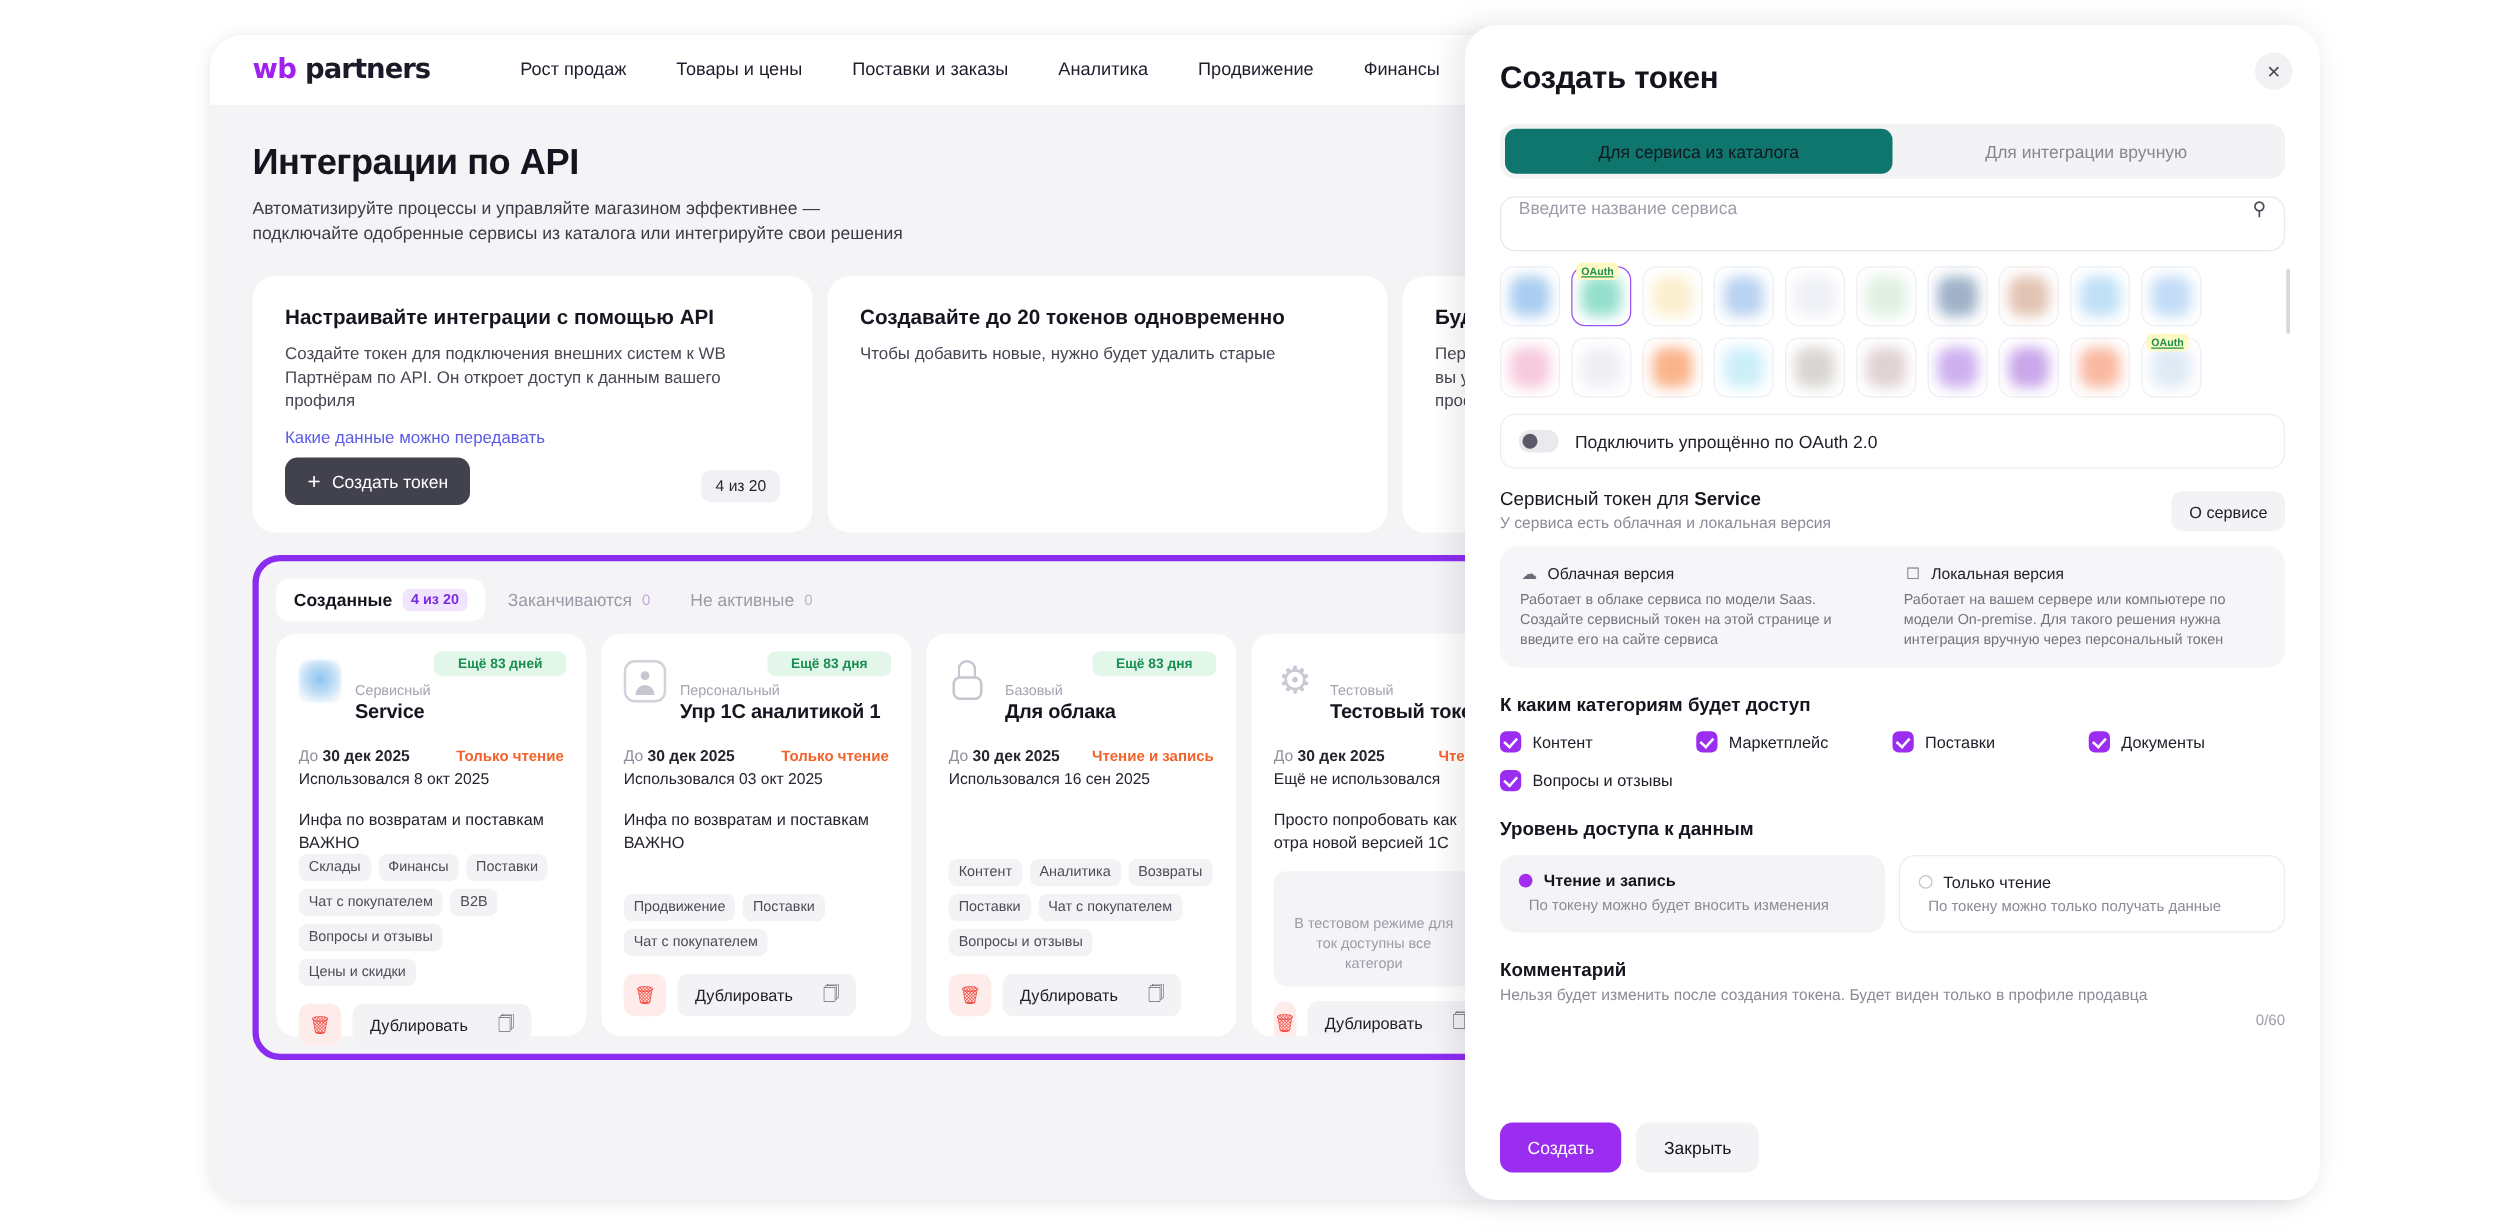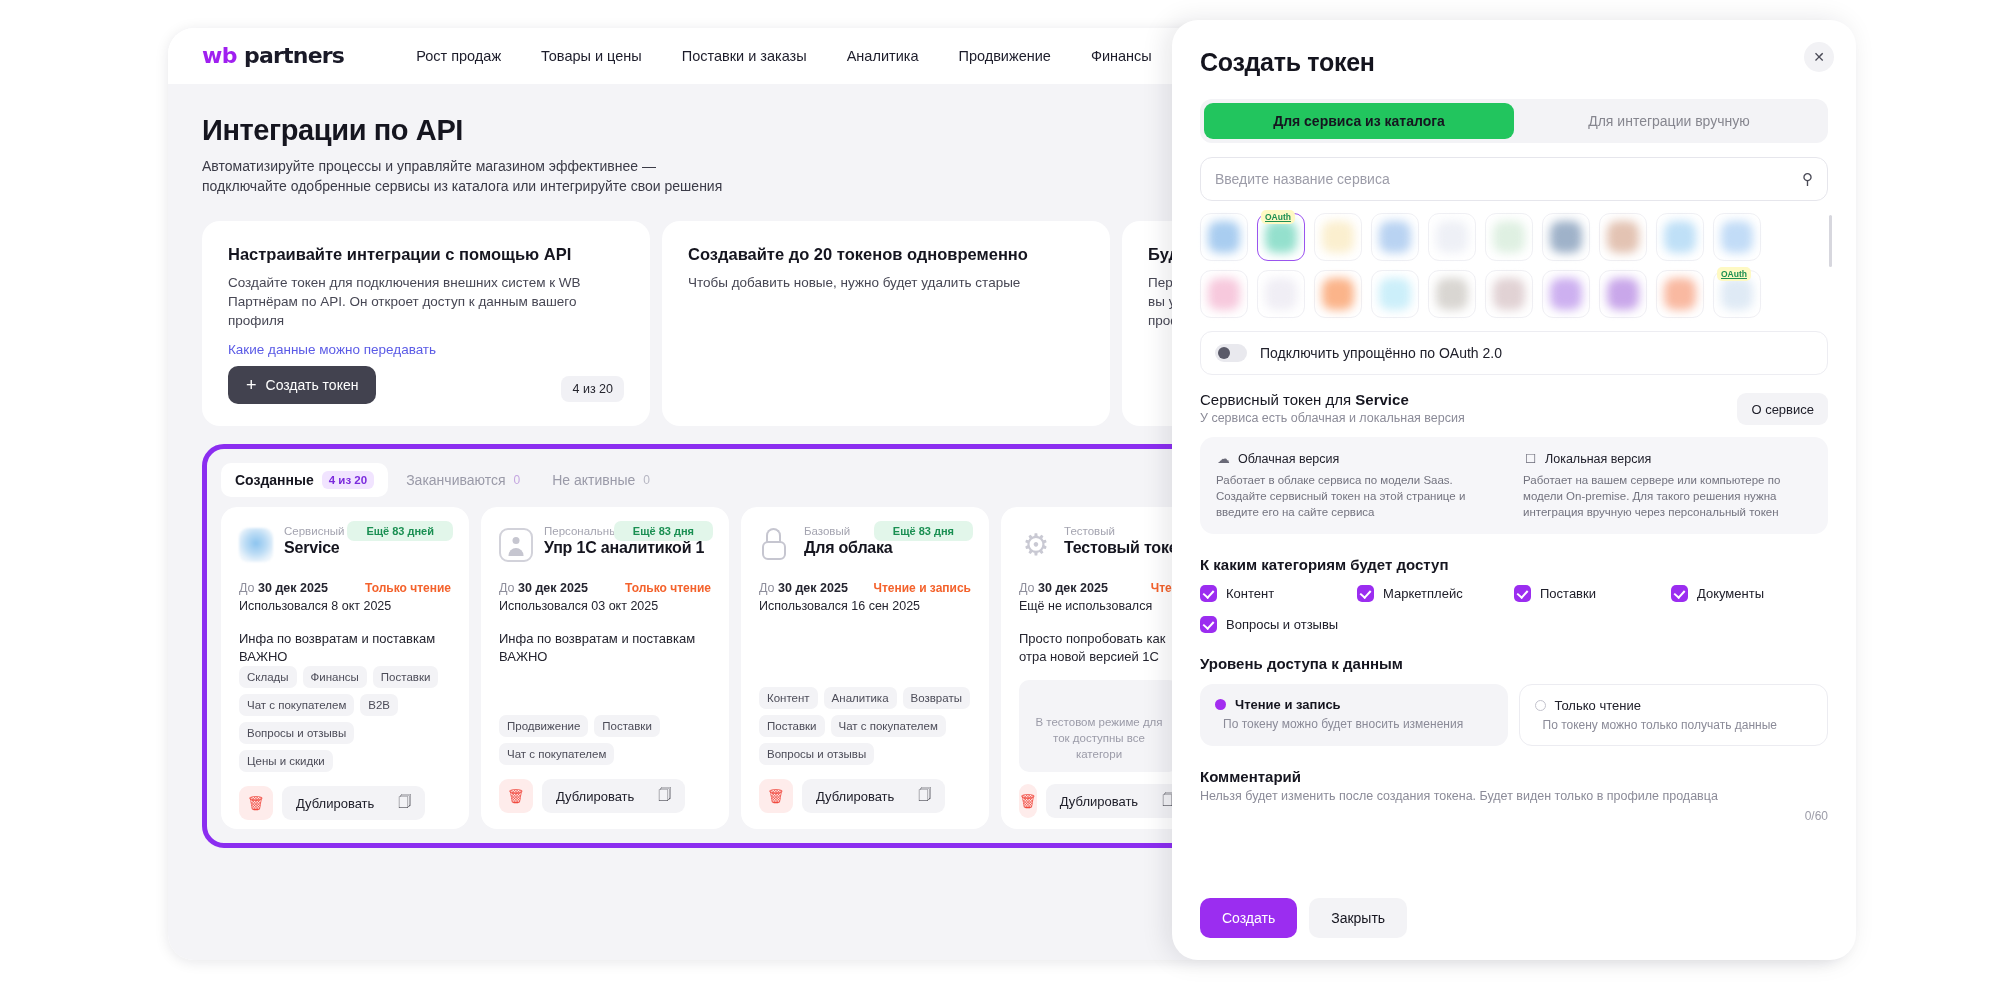--- a/index.html
+++ b/index.html
@@ -99,21 +99,21 @@
   .tc-head { display:flex; gap: 11px; align-items:flex-start; }
   .tc-logo { width: 34px; height:34px; border-radius: 9px; flex:0 0 auto; margin-top:3px; }
   .logo-service { background: radial-gradient(circle at 50% 45%, #8cc4ef 0%, #bcdcf5 42%, #ecf4fb 75%); filter: blur(1px); }
   .logo-person  { border: 2px solid #d2d2da; background:#fff; position:relative; }
   .logo-person::before { content:""; position:absolute; left:50%; top:7px; transform:translateX(-50%); width:7px; height:7px; border-radius:50%; background:#c6c6d0;}
   .logo-person::after  { content:""; position:absolute; left:50%; bottom:4px; transform:translateX(-50%); width:15px; height:8px; border-radius:8px 8px 0 0; background:#c6c6d0;}
   .logo-lock { position:relative; }
   .logo-lock .shackle { position:absolute; left:7px; top:0; width:15px; height:14px; border:2.4px solid #c6c6d0; border-bottom:none; border-radius:8px 8px 0 0; }
   .logo-lock .body { position:absolute; left:3px; top:13px; width:24px; height:19px; border:2.4px solid #c6c6d0; border-radius:6px; }
   .logo-gear { position:relative; color:#c9c9d3; font-size:30px; line-height:34px; text-align:center; }
-  .tc-type { font-size: 11.5px; color:#a4a4b0; }
+  .tc-type { font-size: 11.5px; color:#a4a4b0;margin-top:22px; }
   .tc-name { font-size: 16px; font-weight:700; color:#15151f; margin-top: 2px; letter-spacing:-0.2px; white-space:nowrap;}
   .tc-days {
     position:absolute; right: 16px; top: 14px;
     background:#e2f6ea; color:#1a8f52; font-size:11px; font-weight:700;
     border-radius: 7px; padding: 4px 19px; white-space:nowrap;
   }
   .tc-dates { margin-top: 17px; font-size: 12.5px; color:#8f8f9c; line-height:18px; position:relative; }
   .tc-dates b { color:#24242f; font-weight:700; }
   .tc-dates .strong-line { color:#24242f; }
   .tc-perm { position:absolute; right:0; top:0; font-size:12px; font-weight:700; color:#f4622c; white-space:nowrap;}
@@ -148,26 +148,26 @@
     position:absolute; right: 22px; top: 22px; width: 30px; height:30px; border-radius:50%;
     background:#f2f2f5; border:none; cursor:pointer; color:#4a4a56; font-size:14px;
     display:flex; align-items:center; justify-content:center;
   }
   .modal-body { padding: 0 28px; flex:1; overflow:hidden; }
 
   .seg {
     margin-top: 22px; display:flex; background:#f3f3f6; border-radius: 12px; padding: 4px; height: 44px;
   }
   .seg-item { flex:1; display:flex; align-items:center; justify-content:center; border-radius:9px; font-size:14px; cursor:pointer; }
-  .seg-item.active { background:#22c55e; color:#15151f; font-weight:700; }
+  .seg-item.active { background:#0f766e; color:#15151f; font-weight:400; }
   .seg-item.idle { color:#86868f; }
 
   .search-box {
     margin-top: 14px; height: 44px; border:1px solid #e6e6ec; border-radius: 12px;
-    display:flex; align-items:center; padding: 0 14px; position:relative;
+    display:flex; align-items:flex-start; padding: 0 14px; position:relative;
   }
   .search-box input {
     border:none; outline:none; flex:1; font-size:14px; color:#15151f;
     font-family:"Liberation Sans", sans-serif; background:transparent;
   }
   .search-box input::placeholder { color:#9c9ca8; }
   .search-icon { color:#4a4a56; font-size: 15px; }
 
   .svc-grid { margin-top: 12px; display:flex; flex-direction:column; gap: 9px; position:relative; }
   .svc-row { display:flex; gap: 9px; }

